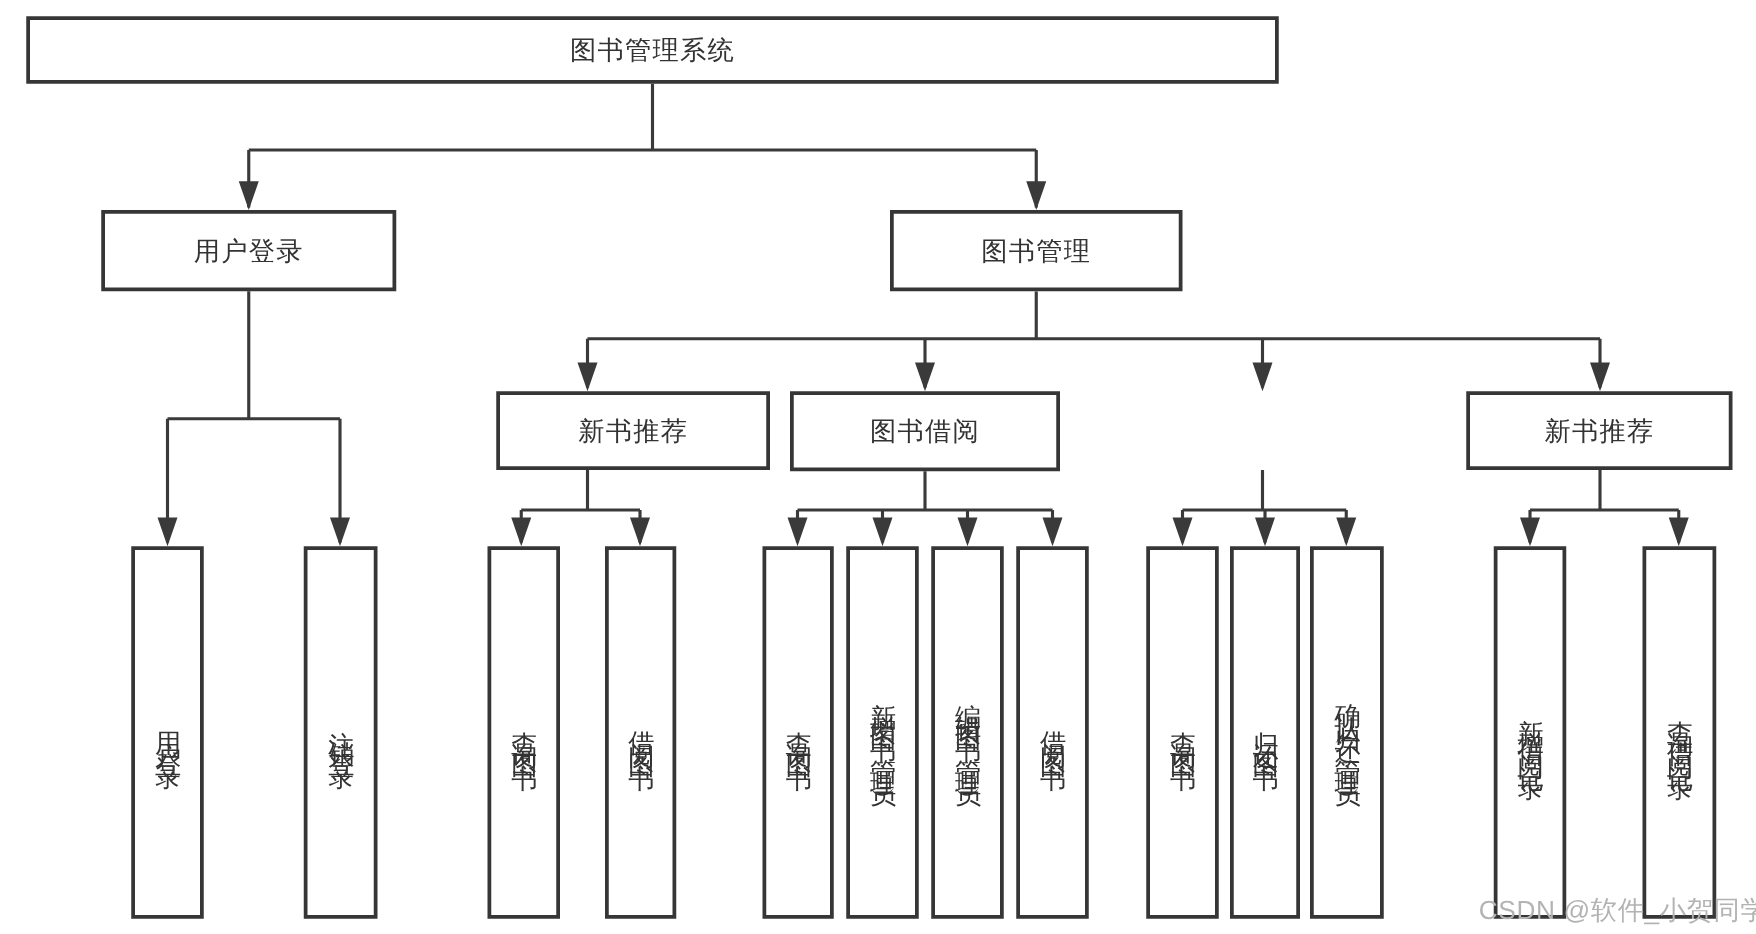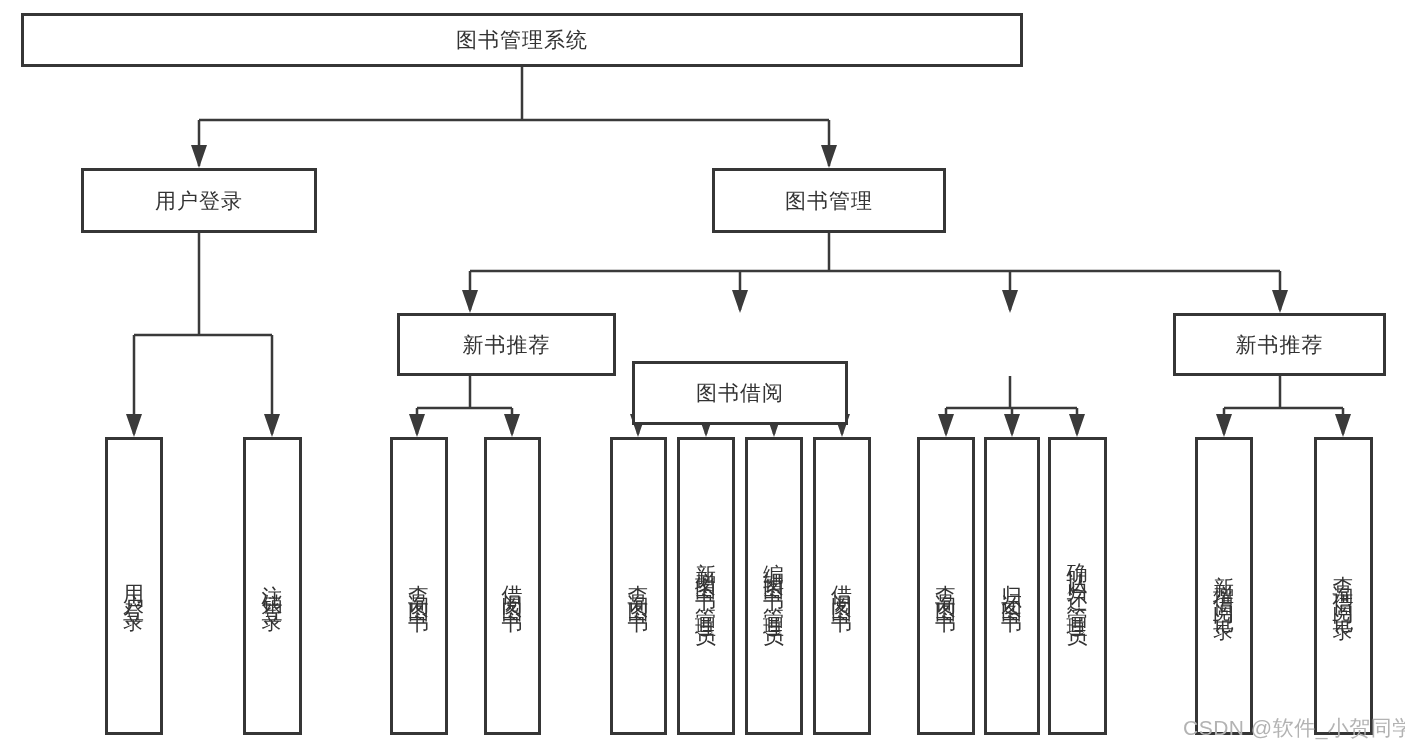--- a/index.html
+++ b/index.html
@@ -87,21 +87,21 @@
       M1216 414 L1232 414 L1224 437 Z
       M1335 414 L1351 414 L1343 437 Z"></path>
   </svg>
 
   <div class="hbox" style="left:21px;top:13px;width:1002px;height:54px;">图书管理系统</div>
 
   <div class="hbox" style="left:81px;top:168px;width:236px;height:65px;">用户登录</div>
   <div class="hbox" style="left:712px;top:168px;width:234px;height:65px;">图书管理</div>
 
   <div class="hbox" style="left:363px;top:313px;width:219px;height:63px;margin-left:34px;">新书推荐</div>
-  <div class="hbox" style="left:632px;top:313px;width:216px;height:64px;margin-top:48px;">图书借阅</div>
+  <div class="hbox" style="left:632px;top:313px;width:216px;height:64px;">图书借阅</div>
   <div class="hbox" style="left:1173px;top:313px;width:213px;height:63px;">新书推荐</div>
 
   <div class="vbox" style="left:105px;top:437px;width:58px;height:298px;">
     <span class="vtext">用户登录</span>
   </div>
   <div class="vbox" style="left:243px;top:437px;width:59px;height:298px;">
     <span class="vtext">注销登录</span>
   </div>
 
   <div class="vbox" style="left:390px;top:437px;width:58px;height:298px;">

